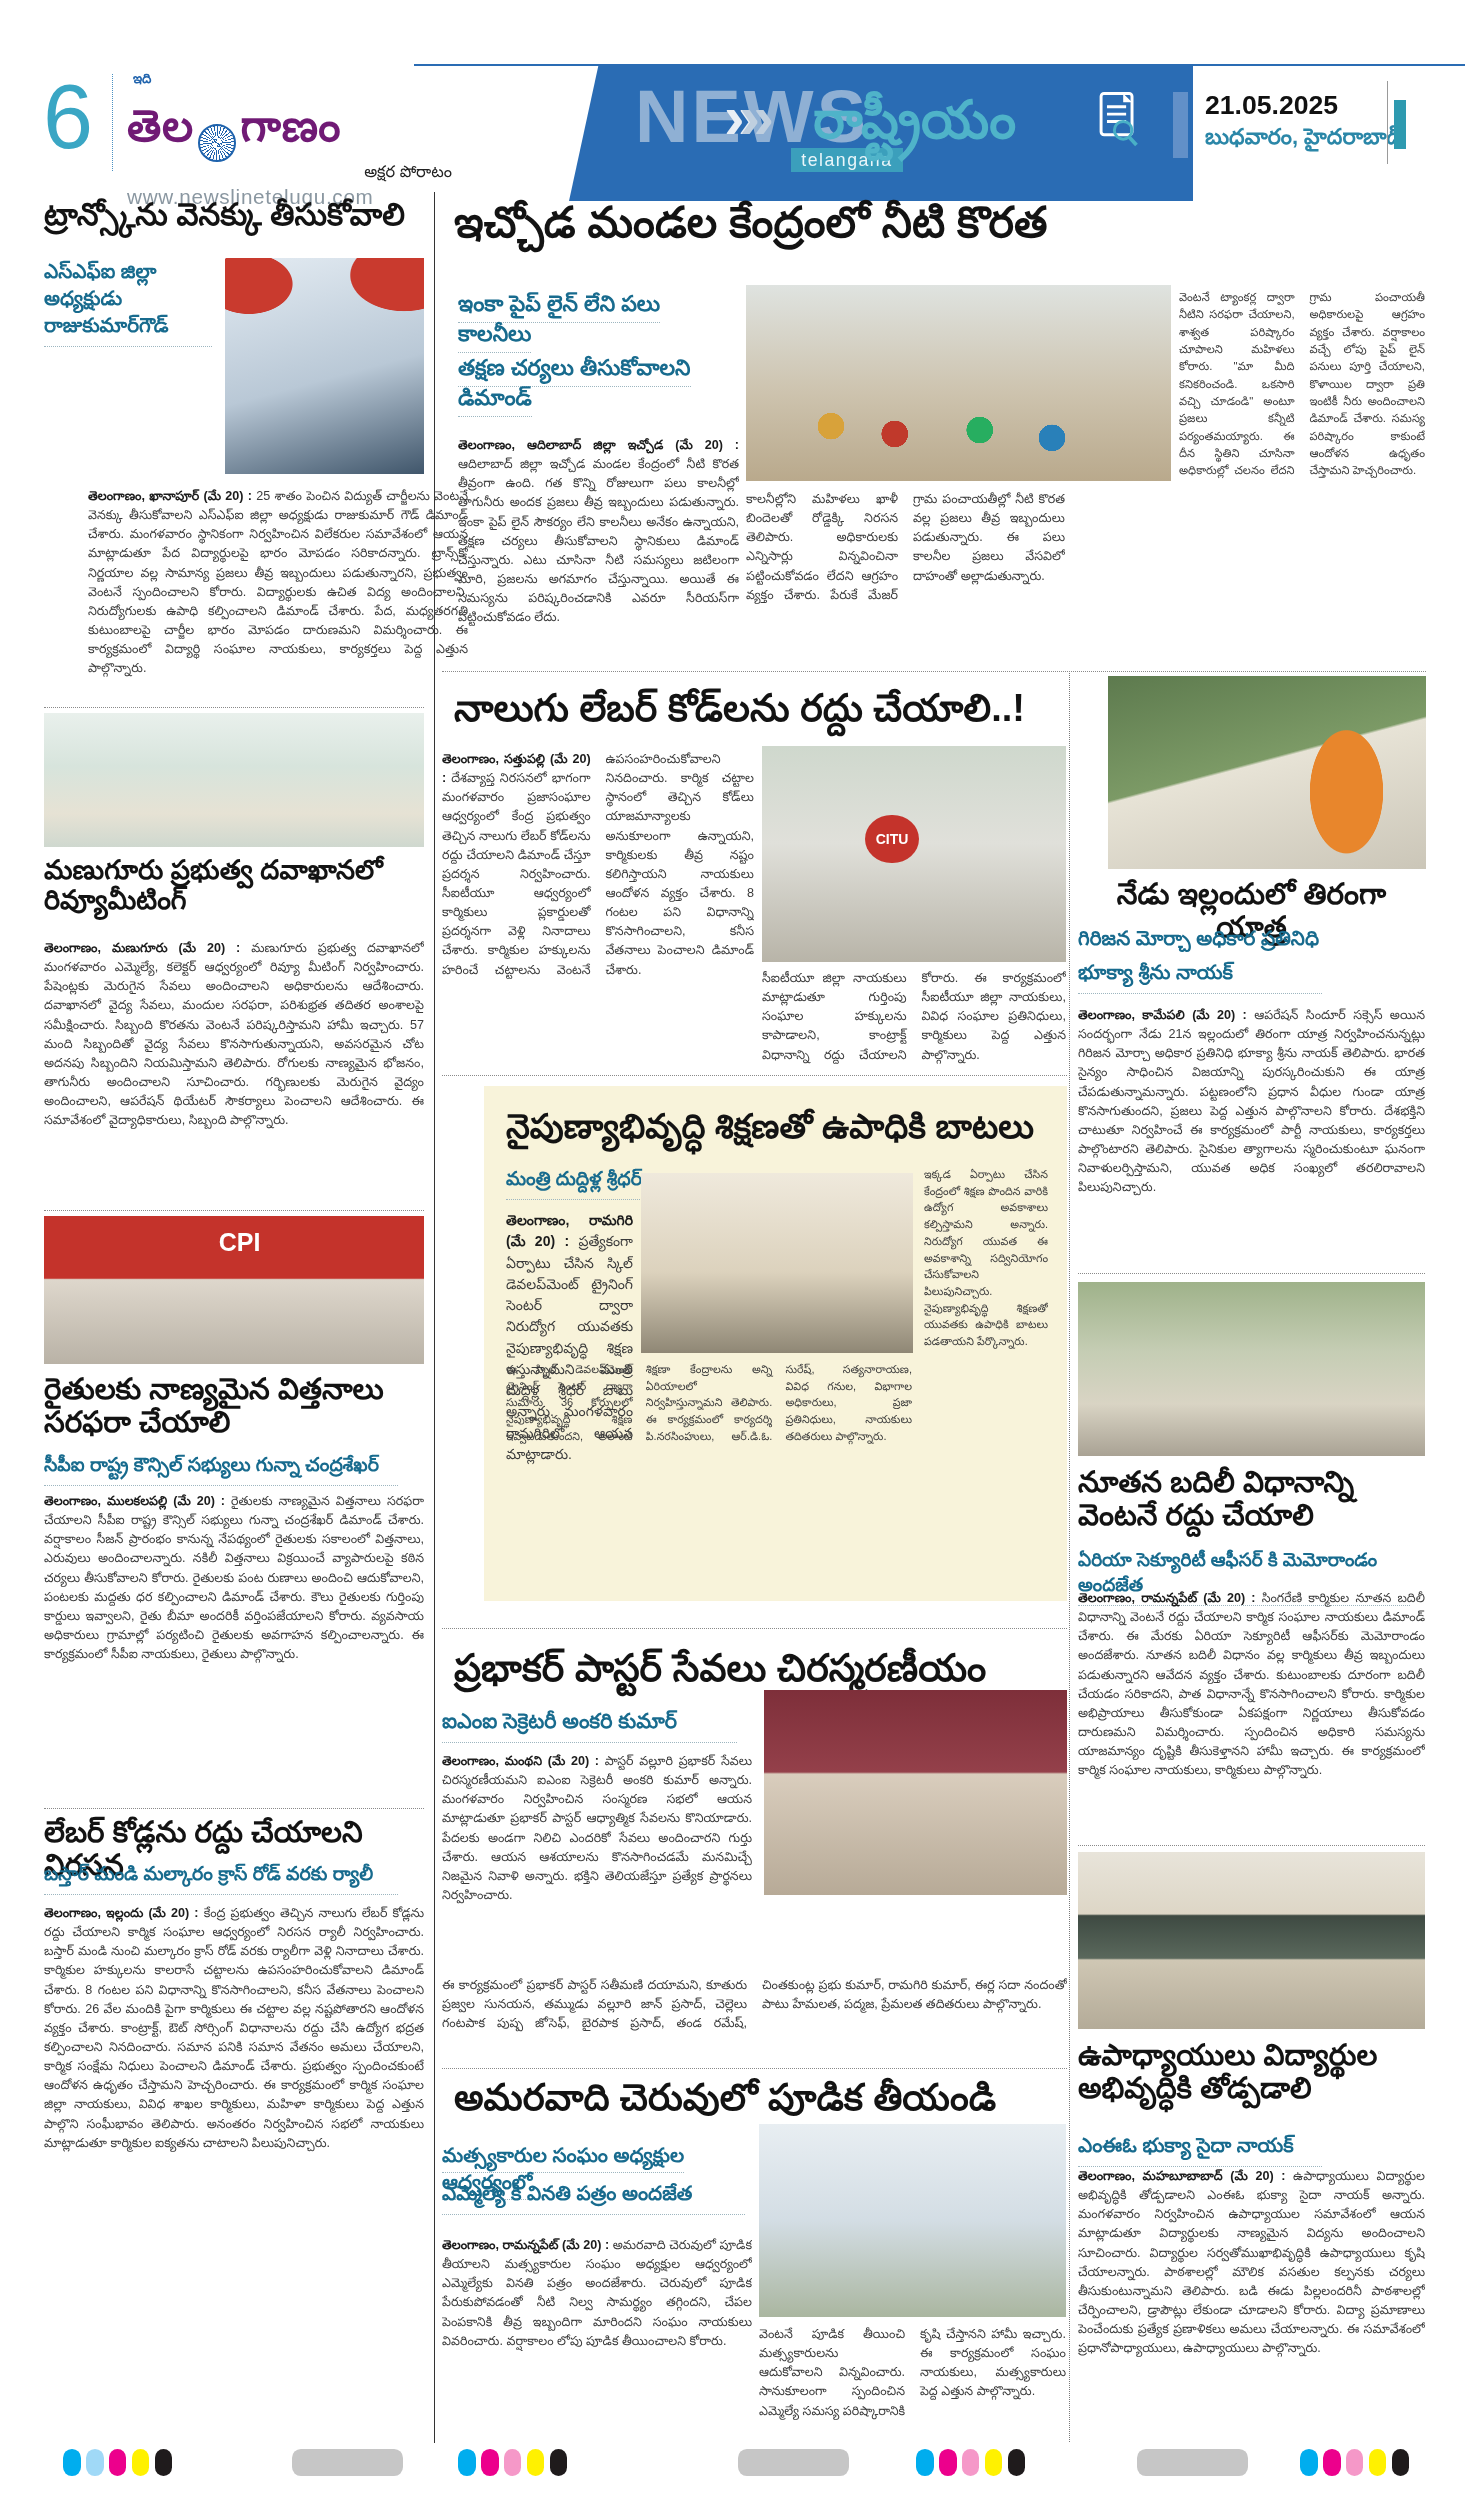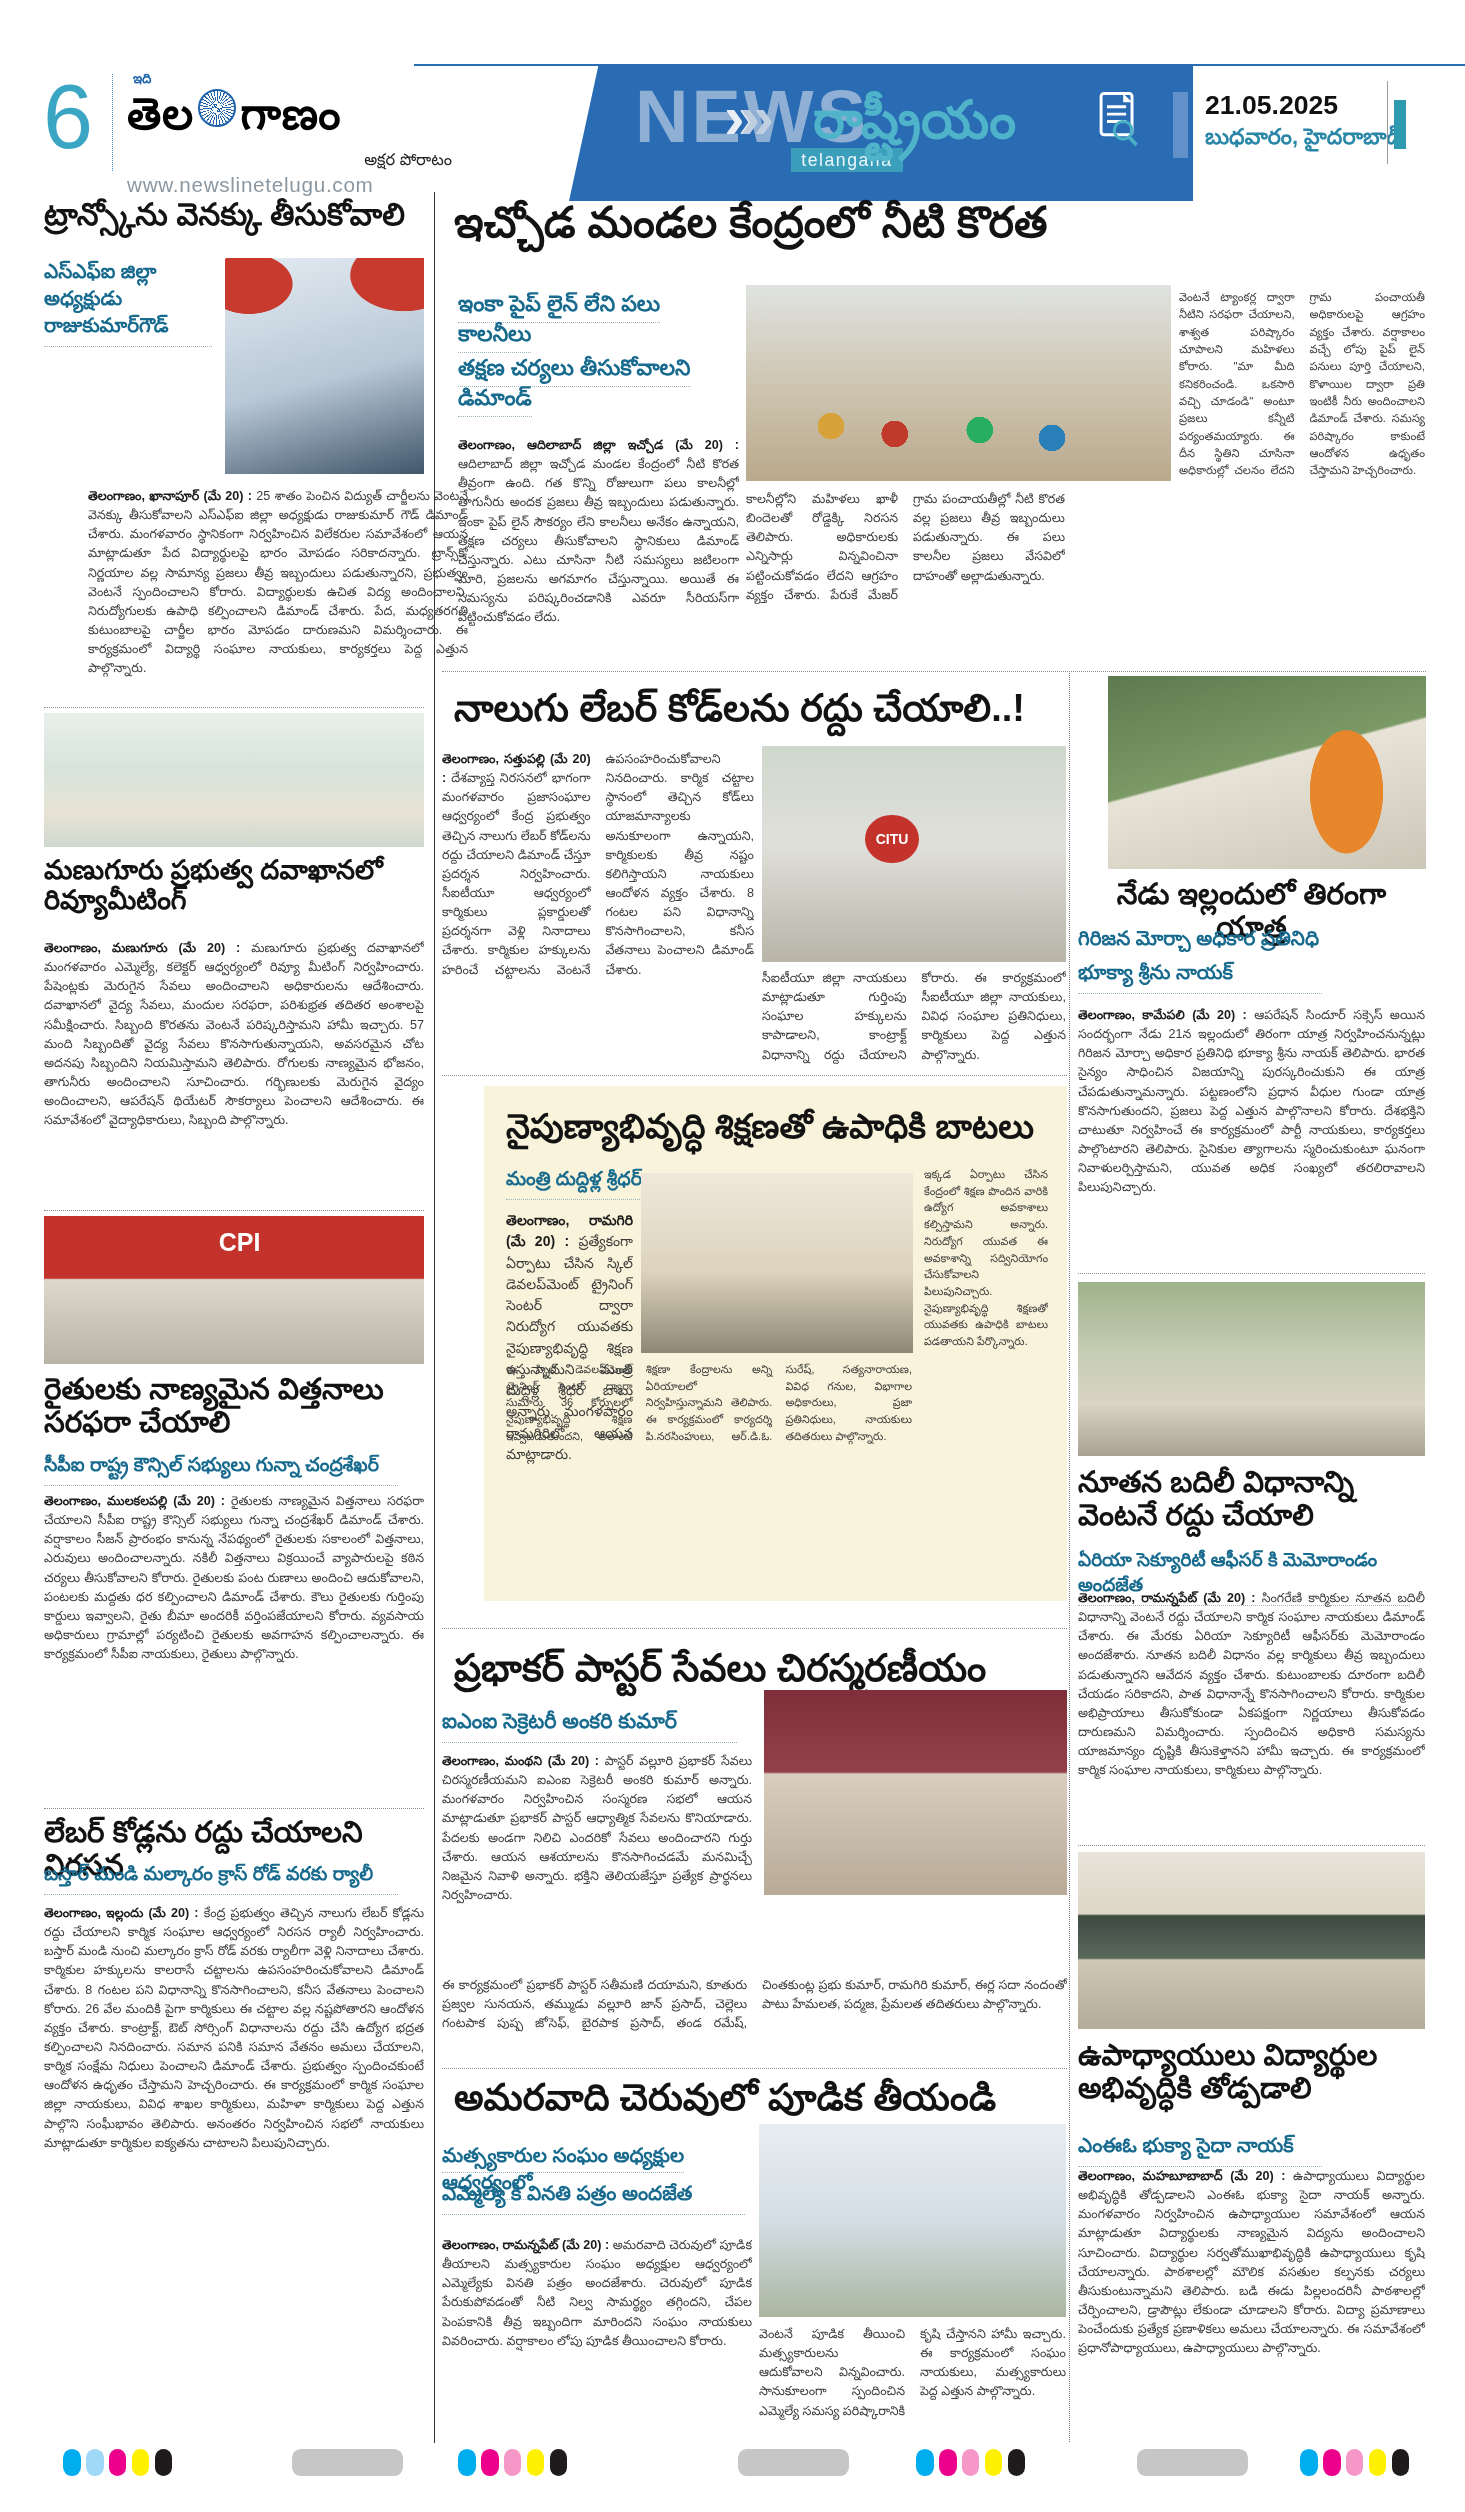--- a/index.html
+++ b/index.html
@@ -3,21 +3,21 @@
 <meta charset="utf-8">
 <style>
   html,body{margin:0;padding:0;background:#fff;}
   .page{position:relative;width:1466px;height:2512px;background:#fff;overflow:hidden;
         font-family:"Liberation Sans","DejaVu Sans",sans-serif;color:#222;}
   .abs{position:absolute;}
   
   .topline{background:#2a6cb4;height:2.2px;}
   .pagenum{font-size:90px;font-weight:400;color:#3aa6c4;line-height:1;}
   .vdot{border-left:1.5px dotted #4a90c2;}
-  .logoword{font-size:44px;font-weight:bold;color:#000000;letter-spacing:0.7px;white-space:nowrap;display:flex;align-items:flex-start;gap:4.4px;}
+  .logoword{font-size:44px;font-weight:bold;color:#701a75;letter-spacing:0.7px;white-space:nowrap;display:flex;align-items:flex-end;gap:4.4px;margin-top:12px;}
   .logoprefix{font-size:13.3px;color:#1f63ad;font-weight:bold;}
   .emblem{width:38px;height:38px;border-radius:50%;border:2.2px solid #1f63ad;
           background:repeating-conic-gradient(#1f63ad 0 4deg,#fff 4deg 12deg);box-sizing:border-box;}
   .tagline{font-size:16.2px;color:#222;text-align:right;}
   .website{font-size:20.7px;color:#8a97a1;letter-spacing:0.7px;}
   .banner{background:#2a6cb4;clip-path:polygon(29.5px 0,100% 0,100% 100%,0 100%);}
   .newsword{font-size:74px;font-weight:bold;color:#8fb0d4;letter-spacing:3px;line-height:1;}
   .tgtag{background:#3b9fbc;color:#eaf6fa;font-size:17.7px;padding:1.5px 10.3px;letter-spacing:1.5px;}
   .chev{font-size:62px;font-weight:bold;line-height:1;}
   .secword{font-size:53px;font-weight:bold;color:#4fb3c9;line-height:1;}

